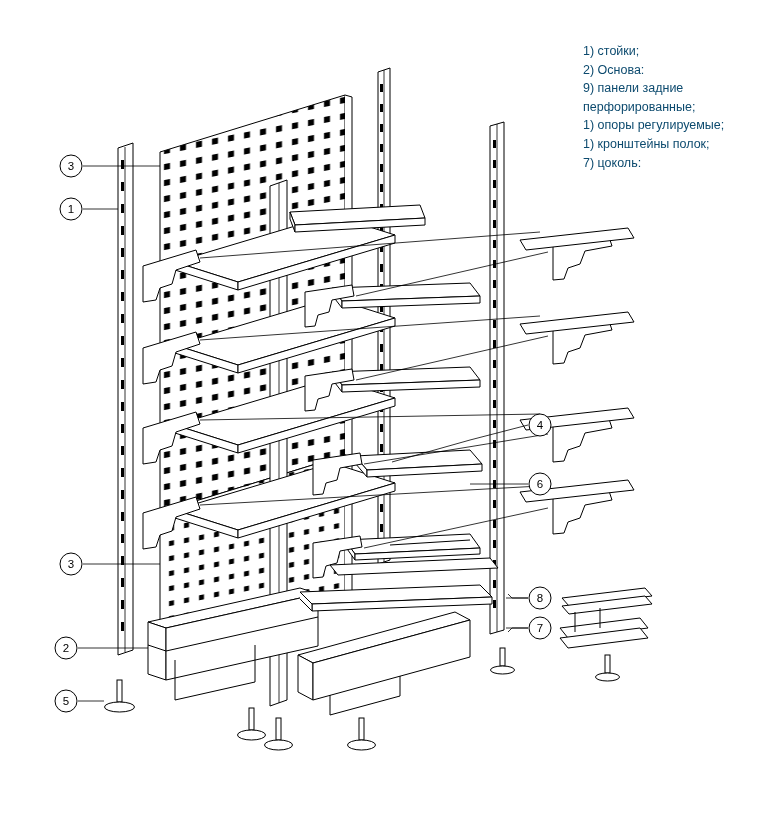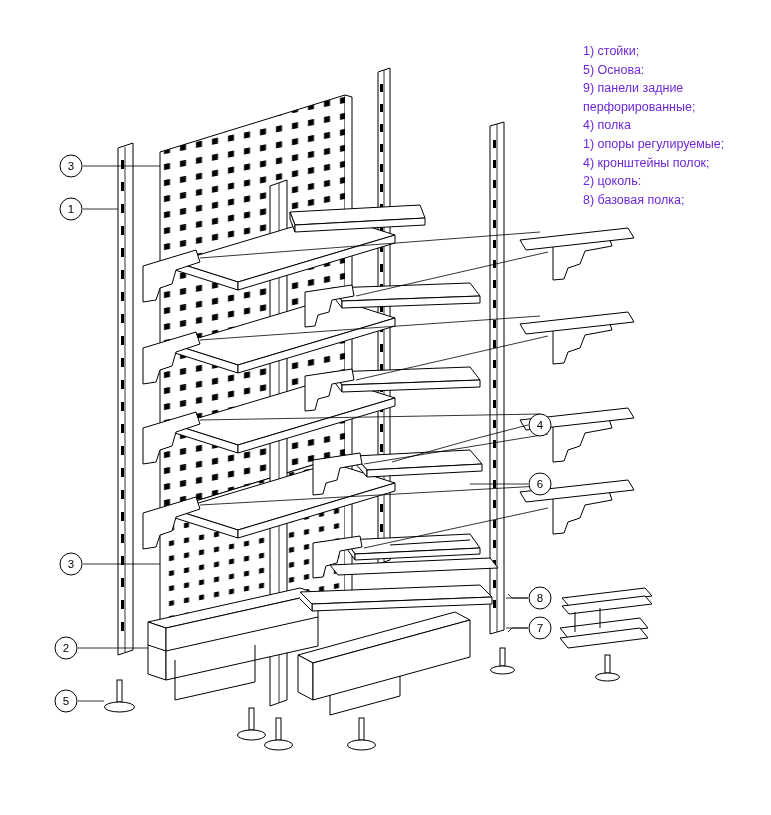--- a/index.html
+++ b/index.html
@@ -27,21 +27,21 @@
     width: 771px;
     height: 815px;
   }
   .legend {
     position: absolute;
     left: 583px;
     top: 42px;
     width: 185px;
     font-size: 12.5px;
     line-height: 18.6px;
-    color: #6d28d9;
+    color: #0c4a6e;
   }
   .legend-item {
     white-space: pre-wrap;
   }
   .callout-label {
     font-size: 11.5px;
     text-anchor: middle;
     dominant-baseline: central;
     font-family: "Liberation Sans", sans-serif;
   }
@@ -369,23 +369,21 @@
       </g>
       <g>
         <circle cx="540" cy="628" r="11" class="fillw" stroke="#000" stroke-width="1"></circle>
         <text class="callout-label" x="540" y="628">7</text>
       </g>
     </g>
   </svg>
 
   <div class="legend">
     <div class="legend-item">1) стойки;</div>
-    <div class="legend-item">5) Основа:</div>
+    <div class="legend-item">2) Основа:</div>
     <div class="legend-item">9) панели задние
 перфорированные;</div>
-    <div class="legend-item">4) полка</div>
     <div class="legend-item">1) опоры регулируемые;</div>
-    <div class="legend-item">4) кронштейны полок;</div>
-    <div class="legend-item">2) цоколь:</div>
-    <div class="legend-item">8) базовая полка;</div>
+    <div class="legend-item">1) кронштейны полок;</div>
+    <div class="legend-item">7) цоколь:</div>
   </div>
 
 </div>
 
 </body></html>

